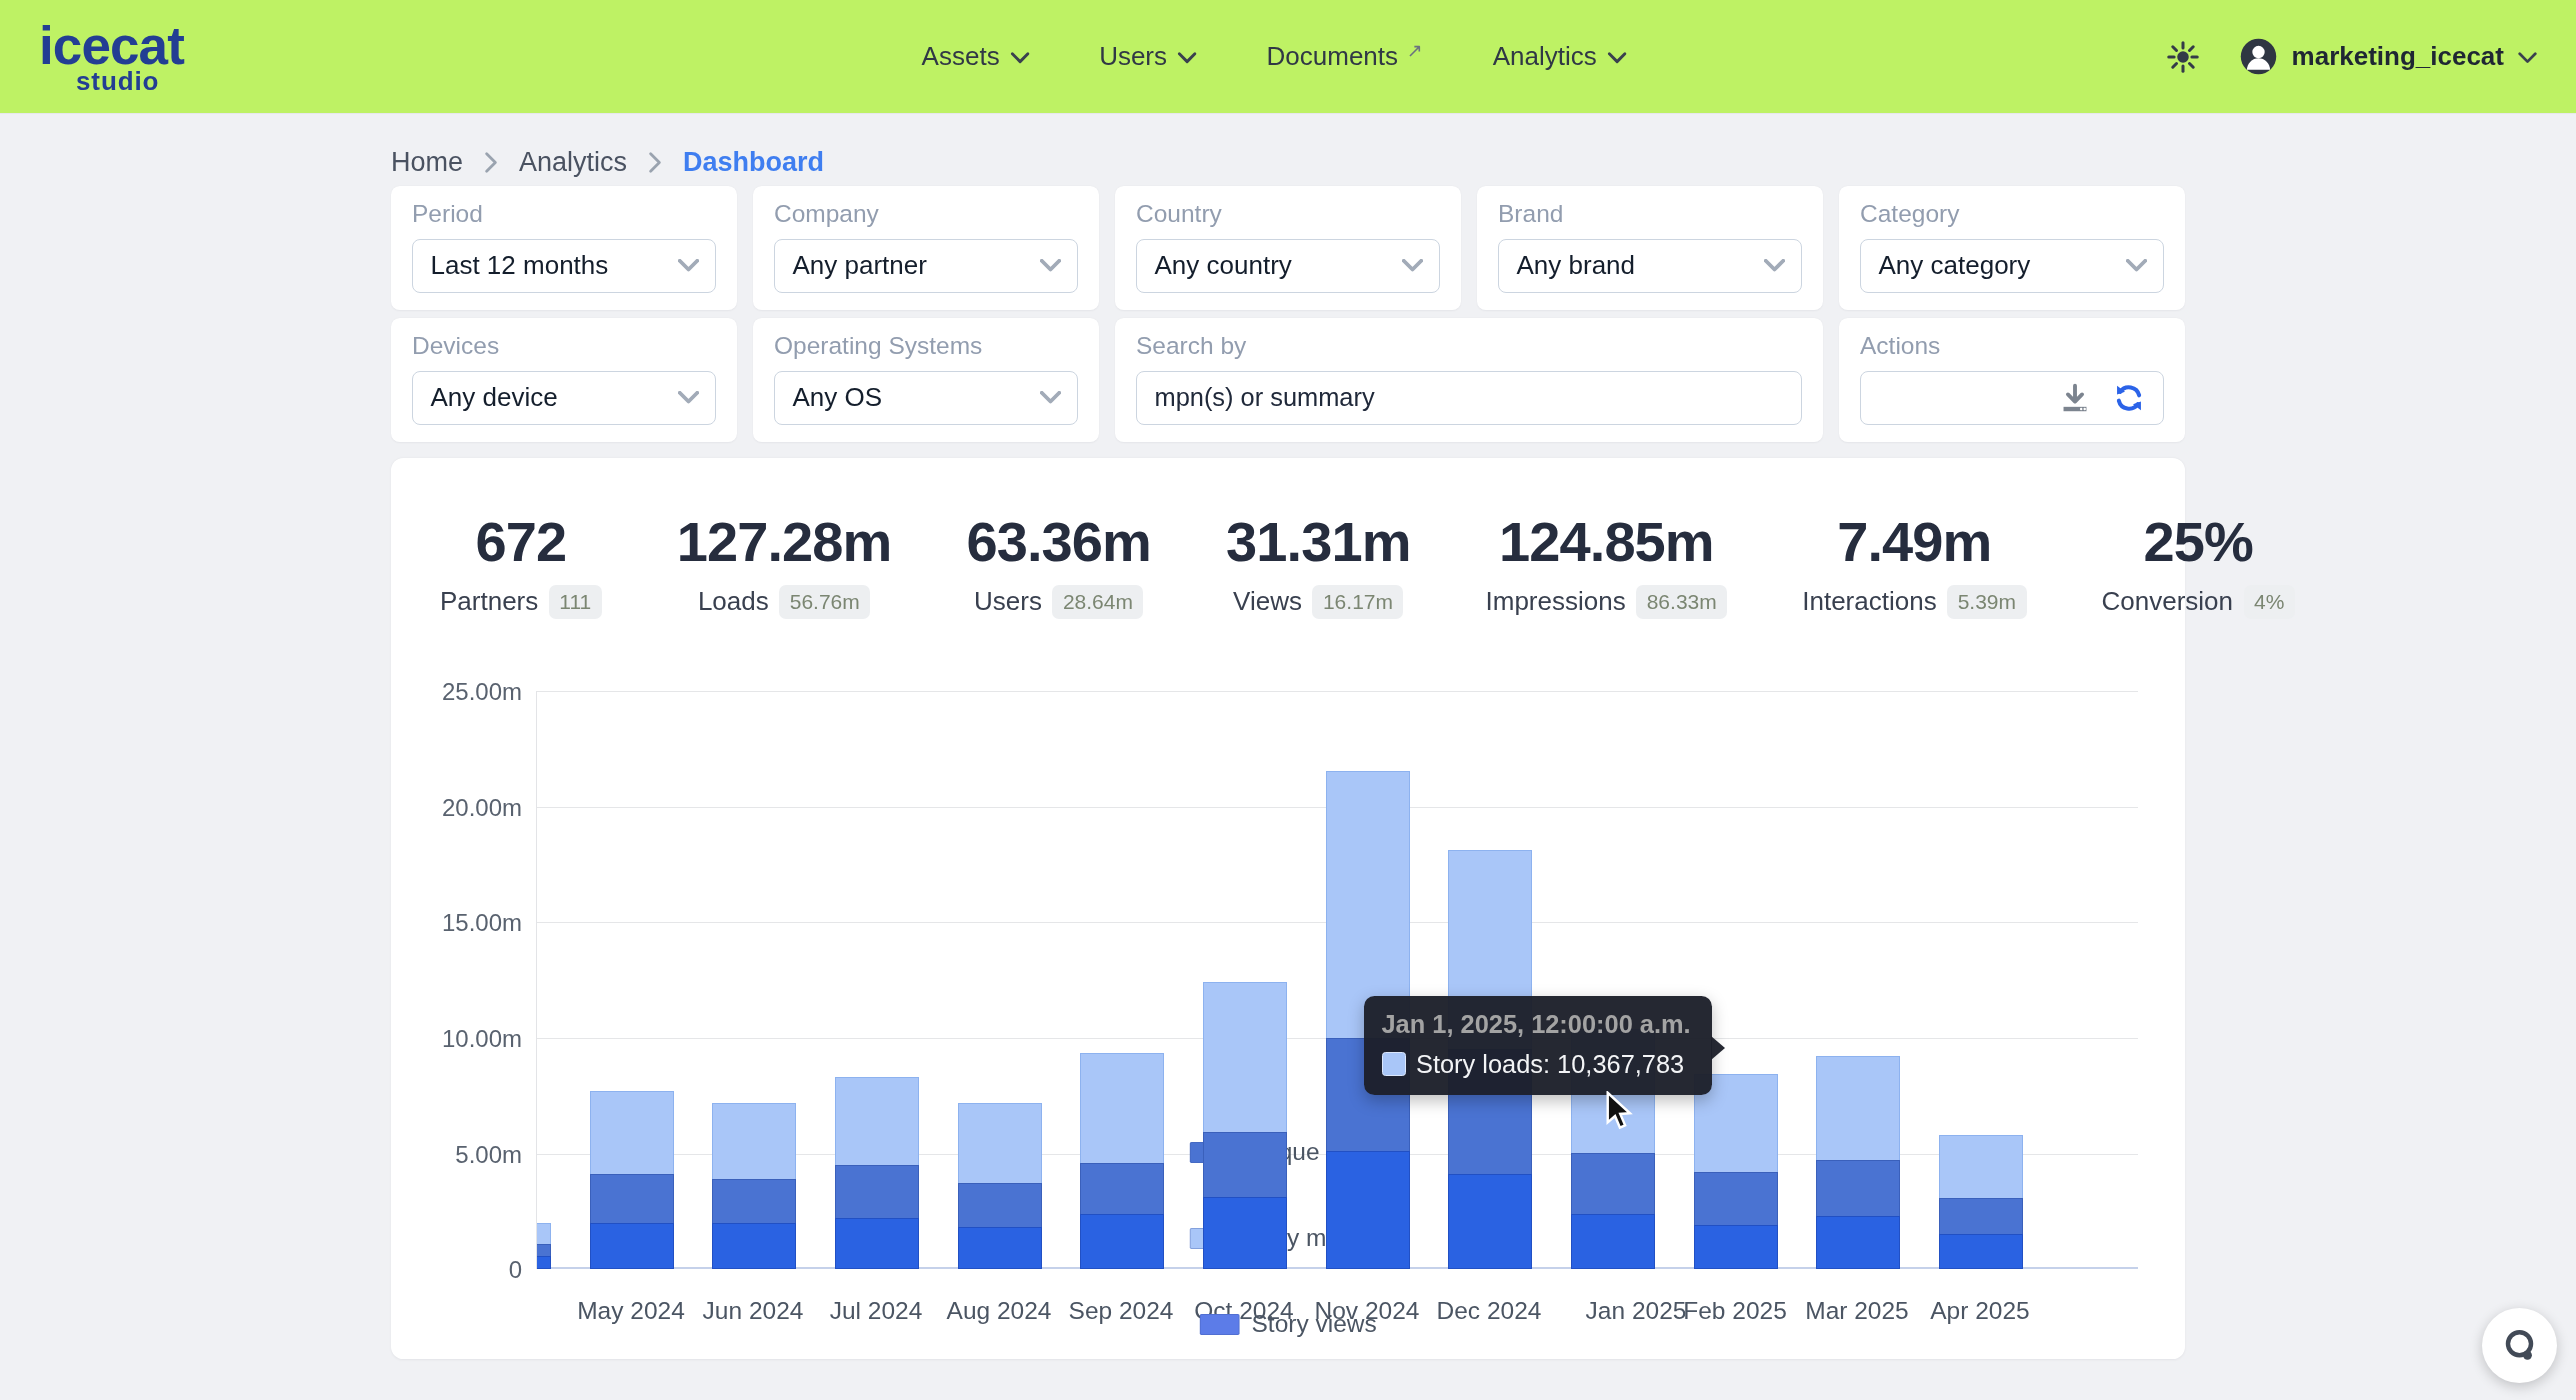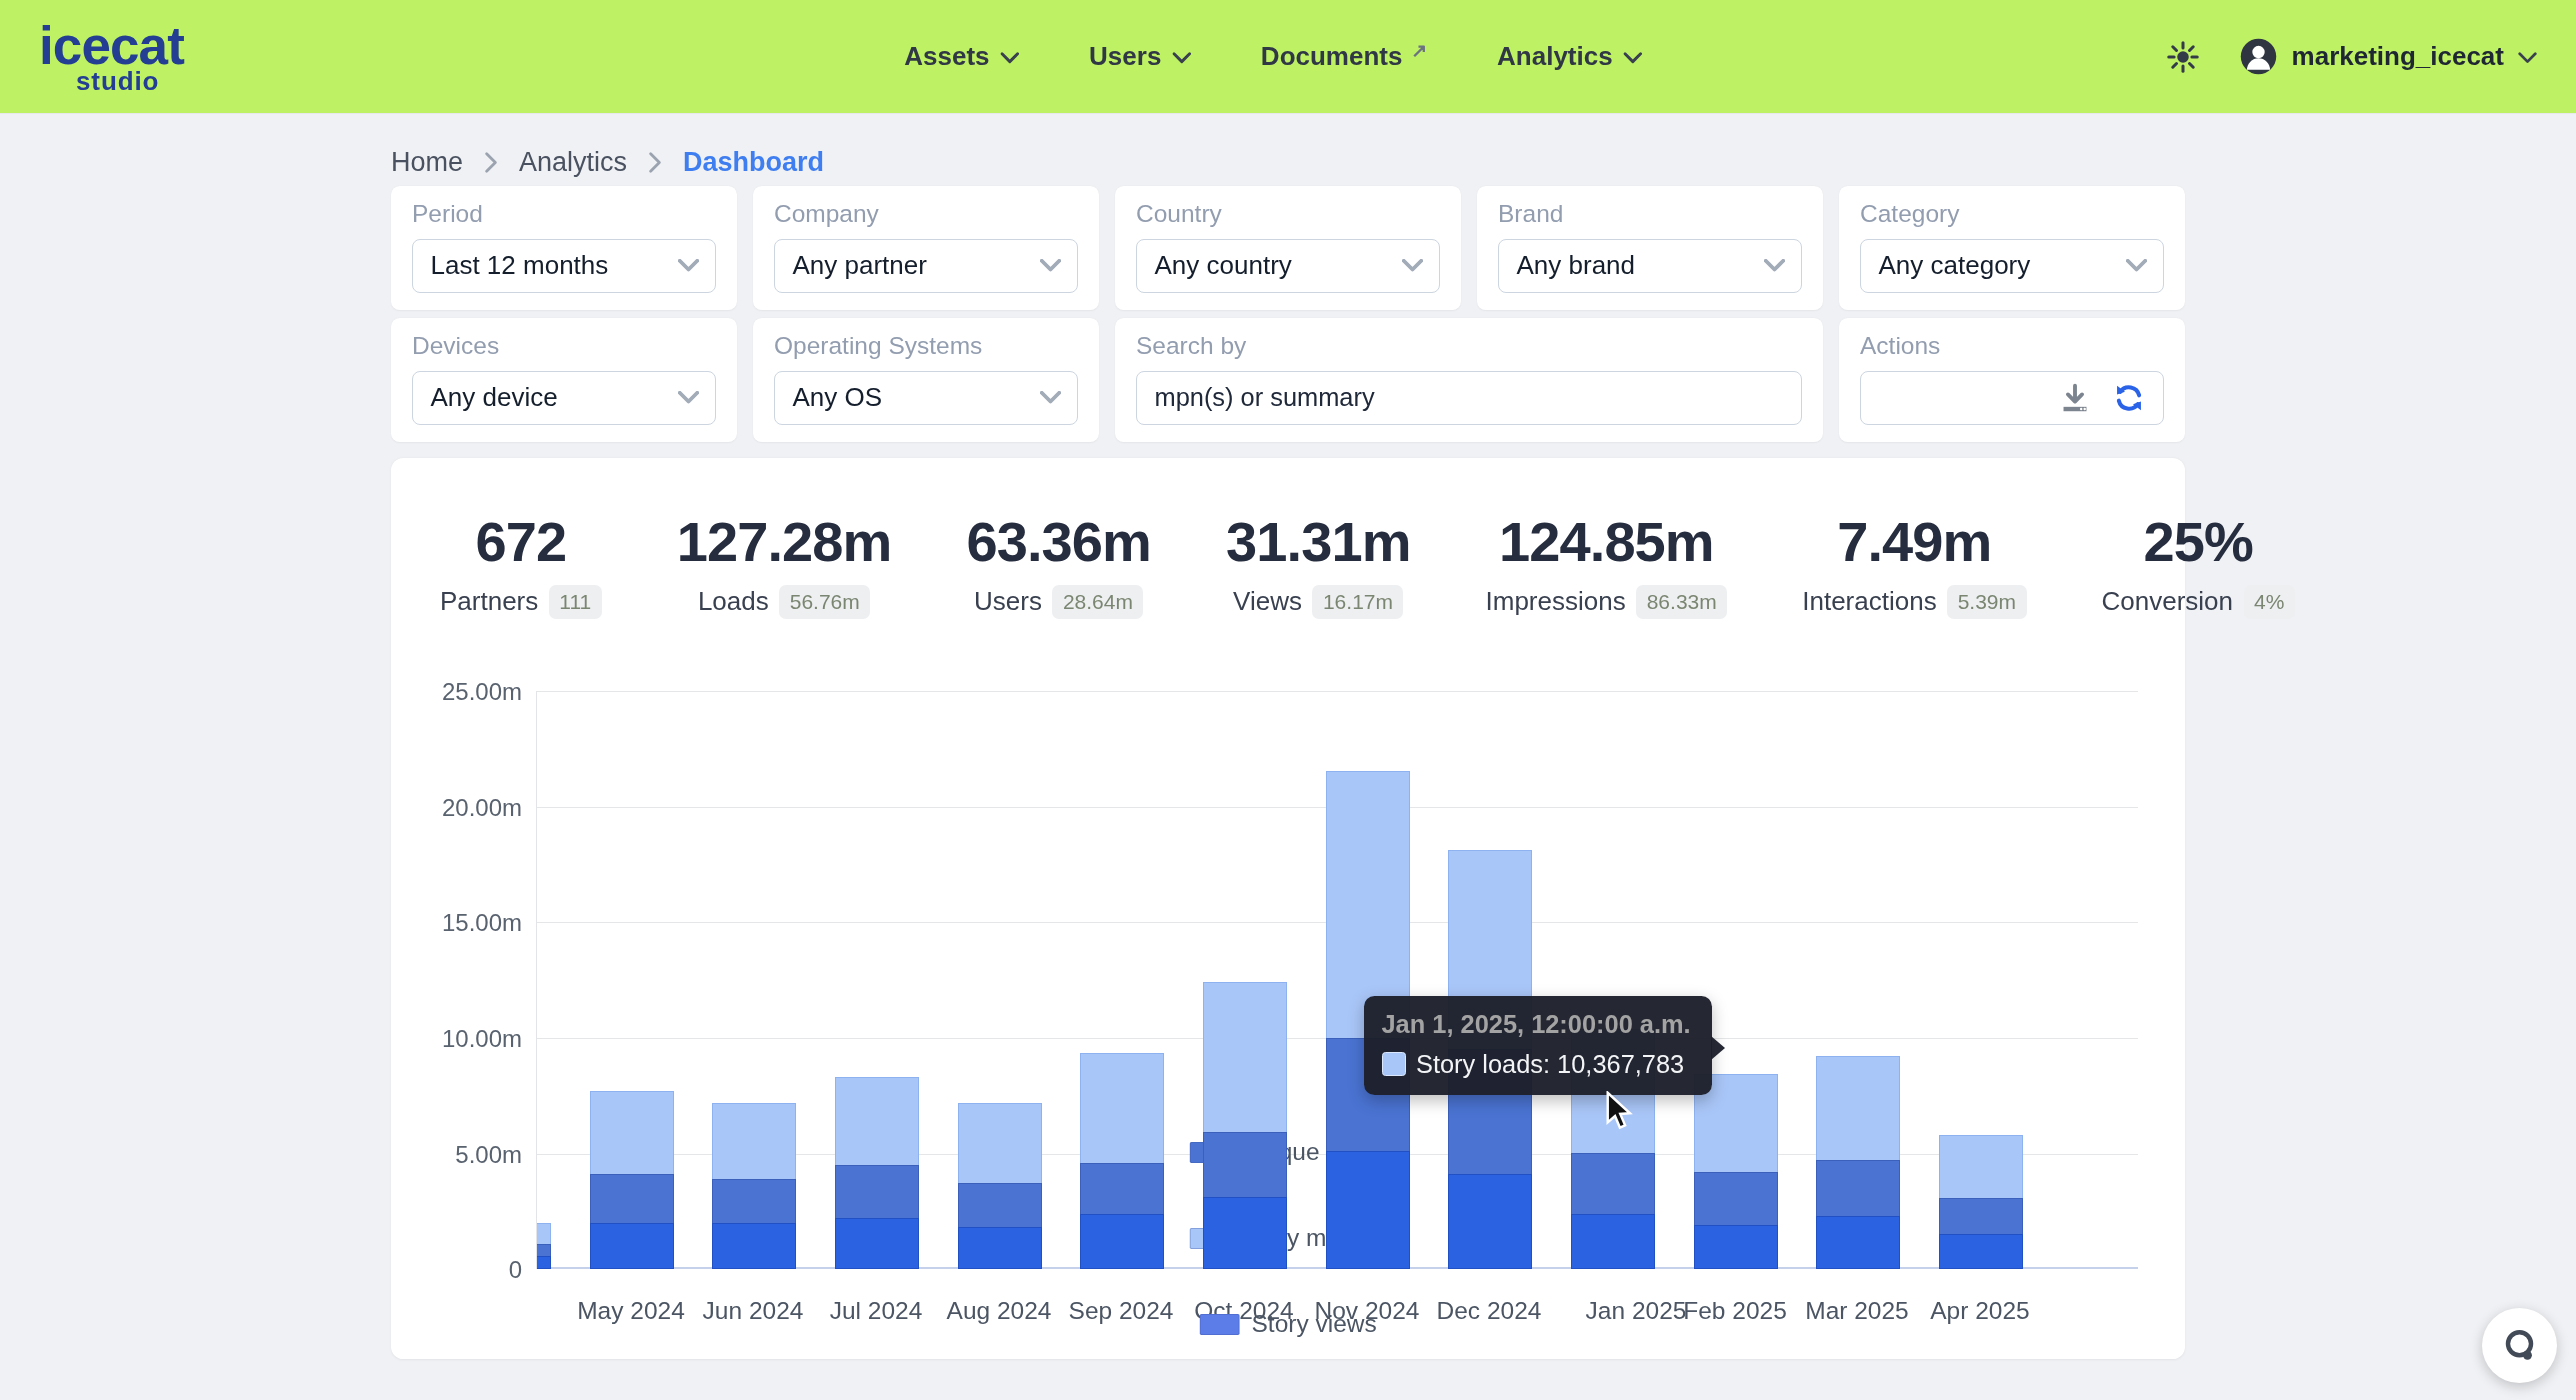--- a/index.html
+++ b/index.html
@@ -14,21 +14,21 @@
   
   .header {
     height:114px; background:#bef264; border-bottom:0.9px solid #e7e8ec;
     display:flex; align-items:center; padding:0 39px; position:relative;
   }
   .logo { display:flex; flex-direction:column; line-height:1; cursor:pointer; }
   .logo .l1 { font-size:53px; font-weight:bold; color:#233e93; letter-spacing:-0.9px; }
   .logo .l2 { font-size:26px; font-weight:bold; color:#233e93; margin-top:-3.5px; padding-left:37px; letter-spacing:0.9px; }
   .nav { position:absolute; left:50%; top:0; height:100%; transform:translateX(-52%);
          display:flex; align-items:center; gap:70px; }
-  .nav-item { display:flex; align-items:flex-start; gap:10.5px; font-size:26px; font-weight:700;
+  .nav-item { display:flex; align-items:flex-start; gap:10.5px; font-size:26px; font-weight:400;
               color:#303845; cursor:pointer; align-items:center; }
   .nav-item .ext { font-size:19px; color:#6b7280; margin-top:-12.3px; margin-left:-1.8px; }
   .chev { width:19px; height:12.3px; margin-top:3.5px; }
   .hdr-right { margin-left:auto; display:flex; align-items:center; gap:40px; }
   .sun { width:32px; height:32px; cursor:pointer; }
   .user { display:flex; align-items:center; gap:14px; cursor:pointer; }
   .user .name { font-size:26px; font-weight:600; color:#1f2733; }
   
   .container { width:1794px; margin:0 auto; }
   

